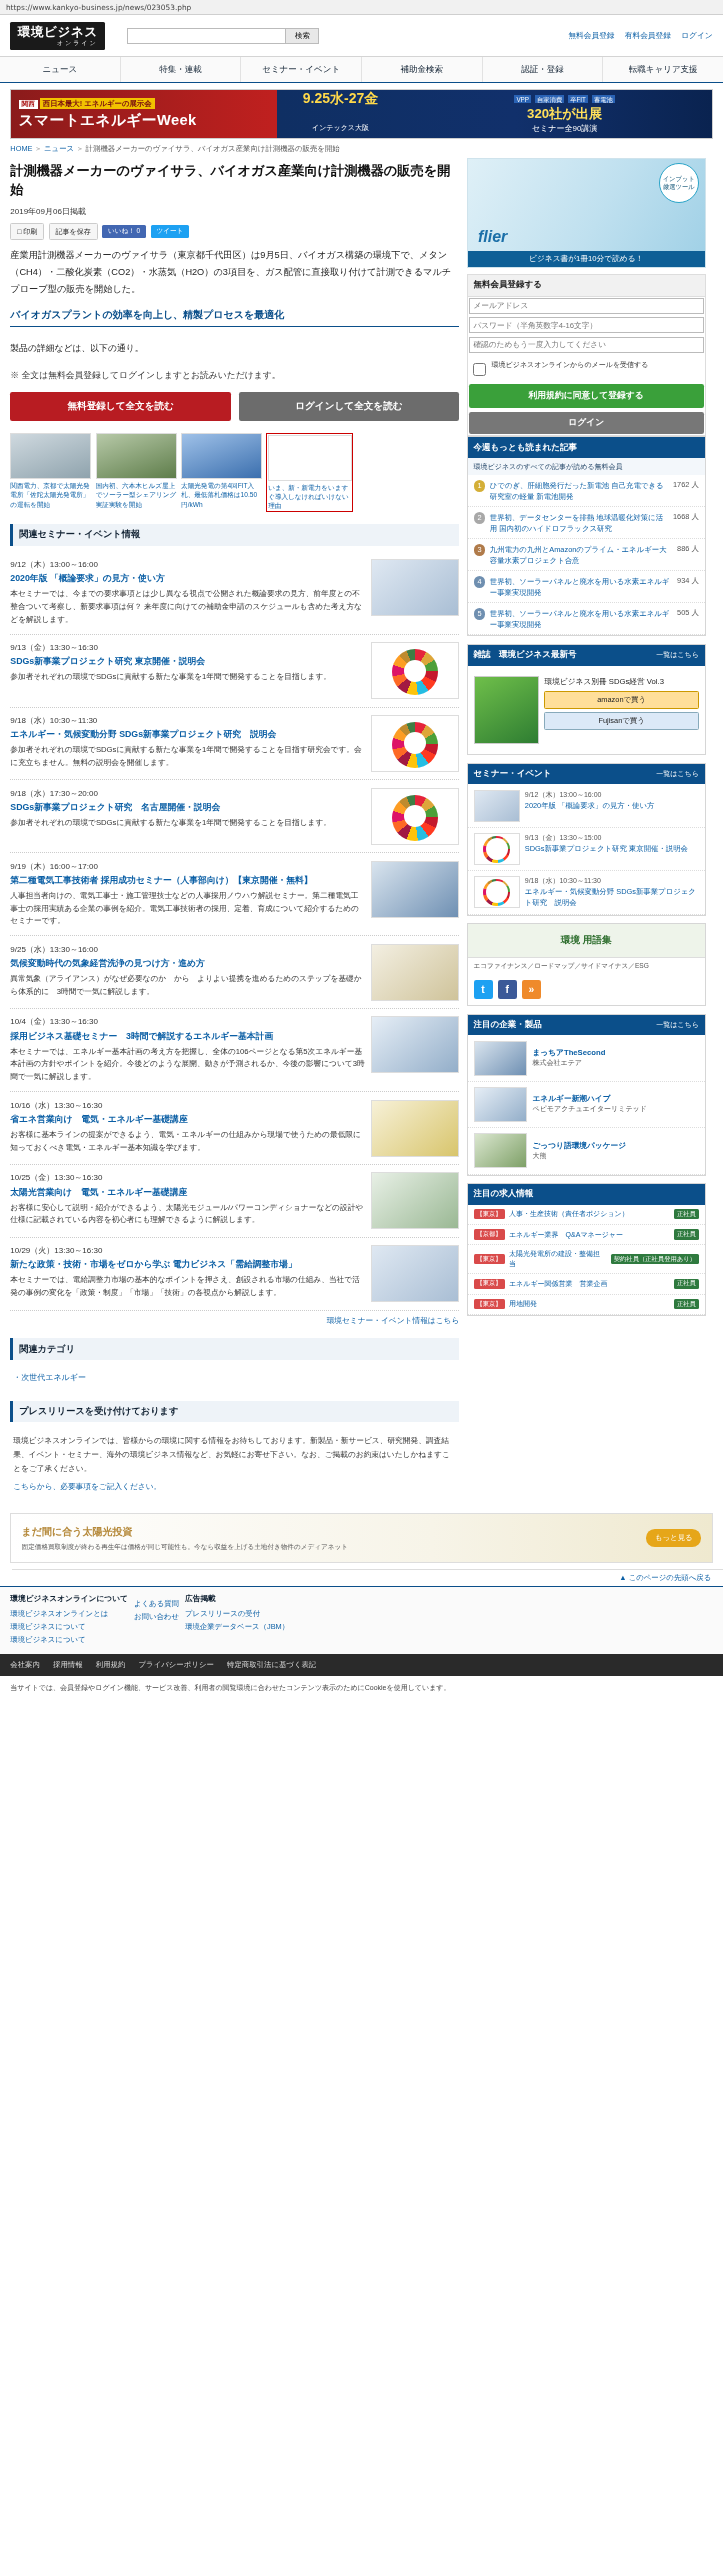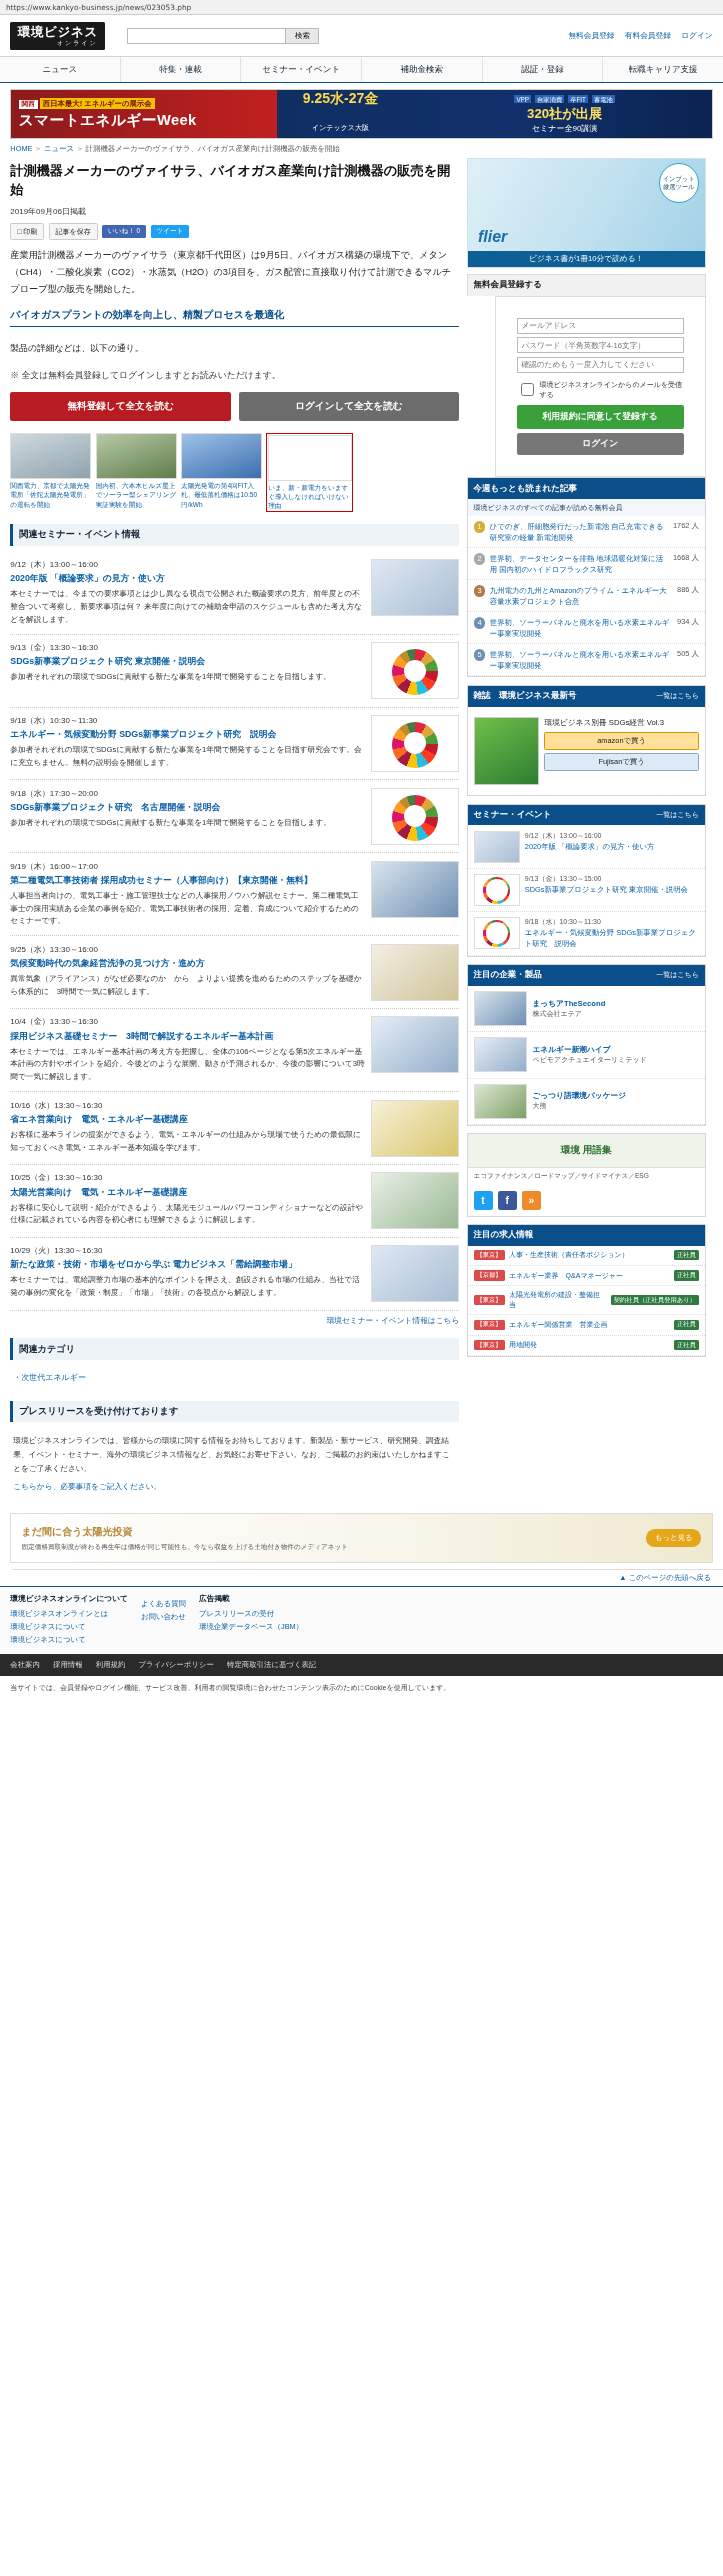--- a/index.html
+++ b/index.html
@@ -155,21 +155,21 @@
     height:110px; background:linear-gradient(120deg,#dff0f7 0%, #bfe0ef 55%, #9fd0e6 100%);
     position:relative; border:0.7px solid #cfe3ec;
   }
   .flier .badge { position:absolute; right:5.9px; top:4.4px; background:#fff; border:1.5px solid #2aa4c8;
     border-radius:50%; width:40px;height:40px; font-size:6.3px; color:#157; text-align:center;
     display:flex;align-items:center;justify-content:center; line-height:1.3;}
   .flier .logo2 { position:absolute; left:10.3px; bottom:20.6px; font-size:16px; color:#1b6fa8; font-style:italic; font-weight:bold;}
   .flier .cap { position:absolute; left:0; right:0; bottom:0; background:#0e5f96; color:#fff;
     font-size:7.7px; padding:2.9px 4.4px; text-align:center;}
   .reg-h { background:#f1f1f1; border:0.7px solid #ddd; border-bottom:0; font-size:8.5px; font-weight:bold; padding:4.4px 5.9px;}
-  .reg-b { border:0.7px solid #ddd; padding:21px;margin-left:28px; }
+  .reg-b { border:0.7px solid #ddd; padding:1px; }
   .reg-b input[type=text], .reg-b input[type=password] {
     width:100%; height:16px; border:0.7px solid #bbb; font-size:7.7px; padding:1.5px 3.7px; margin-bottom:3.7px;
   }
   .chk { font-size:7px; color:#333; margin:2.9px 0 5.2px 0; display:flex; gap:2.9px; align-items:flex-start;}
   .grn { background:#3aa03a; color:#fff; text-align:center; font-size:8.8px; font-weight:bold;
     padding:5.9px 0; border-radius:2.2px; cursor:pointer;}
   .gry { background:#777; color:#fff; text-align:center; font-size:8.8px; font-weight:bold;
     padding:5.2px 0; border-radius:2.2px; cursor:pointer; margin-top:4.4px;}
   .rank { list-style:none; margin:0; padding:0; }
   .rank li { display:flex; gap:4.4px; padding:4.4px 5.9px; border-bottom:0.7px dotted #ddd; align-items:flex-start;}
@@ -206,21 +206,21 @@
   .jobs { list-style:none;margin:0;padding:0;}
   
   .ad { margin: 5.9px 10.3px; border:0.7px solid #ddd; height:50px;
     background:linear-gradient(90deg,#fff 0%,#f7f4e8 60%,#efe9cf 100%);
     display:flex; align-items:center; padding:0 10.3px; position:relative;}
   .ad .a1 { font-size:10px; font-weight:bold; color:#b5893a;}
   .ad .a2 { font-size:6.6px; color:#555; margin-top:2.9px; line-height:1.5;}
   .ad .abtn { margin-left:auto; background:#e6a619; color:#fff; font-size:7.4px; padding:3.7px 8.8px; border-radius:8.8px;}
   .topbar { text-align:right; font-size:7.4px; color:#0b5fa5; padding:2.9px 11.8px; border-top:0.7px solid #ddd;margin-left:12px;}
   
-  .f1 { display:flex; padding:7.4px 10.3px; gap:13px; border-top:1.5px solid #0b4f8a; background:#fafafa;}
+  .f1 { display:flex; padding:7.4px 10.3px; gap:6px; border-top:1.5px solid #0b4f8a; background:#fafafa;}
   .fcol { font-size:7.4px; }
   .fcol .fh { font-weight:bold; color:#123; margin-bottom:3.7px; font-size:7.7px;}
   .fcol ul { list-style:none; margin:0;padding:0;}
   .fcol li { color:#0b5fa5; padding:1.5px 0;}
   .f2 { background:#2a2a2a; color:#ddd; font-size:7.4px; padding:5.9px 10.3px; display:flex; gap:13.2px;}
   .f3 { font-size:7px; color:#444; padding:5.9px 10.3px; line-height:1.7;}
 </style>
 </head>
 <body>
 
@@ -542,54 +542,54 @@
               <div class="sdgring" style="width:26.5px;height:26.5px;margin:2.2px auto;"></div>
             </div>
           <div>
             <div class="sd">9/18（水）10:30～11:30</div>
             <div class="sn">エネルギー・気候変動分野 SDGs新事業プロジェクト研究　説明会</div>
           </div>
         </div>
       </div>
 
       <div class="sbox">
-        <div class="sbox-h">
-          <span>注目の企業・製品</span>
-          <span class="rt">一覧はこちら</span>
-        </div>
-        <div class="comp">
-          <div class="cph ph-e"></div>
-          <div>
-            <div class="cn">まっちアTheSecond</div>
-            <div class="co">株式会社エテア</div>
-          </div>
-        </div>
-        <div class="comp">
-          <div class="cph ph-g"></div>
-          <div>
-            <div class="cn">エネルギー新潮ハイブ</div>
-            <div class="co">ペピモアクチュエイターリミテッド</div>
-          </div>
-        </div>
-        <div class="comp">
-          <div class="cph ph-c"></div>
-          <div>
-            <div class="cn">ごっつり語環境パッケージ</div>
-            <div class="co">大熊</div>
-          </div>
-        </div>
-      </div>
-
-      <div class="sbox">
         <div class="glos">環境 用語集</div>
         <div style="font-size:6.6px;color:#555;padding:3.7px 5.9px;">エコファイナンス／ロードマップ／サイドマイナス／ESG</div>
         <div class="social">
           <span class="soc tw">t</span>
           <span class="soc fb">f</span>
           <span class="soc rss">»</span>
+        </div>
+      </div>
+
+      <div class="sbox">
+        <div class="sbox-h">
+          <span>注目の企業・製品</span>
+          <span class="rt">一覧はこちら</span>
+        </div>
+        <div class="comp">
+          <div class="cph ph-e"></div>
+          <div>
+            <div class="cn">まっちアTheSecond</div>
+            <div class="co">株式会社エテア</div>
+          </div>
+        </div>
+        <div class="comp">
+          <div class="cph ph-g"></div>
+          <div>
+            <div class="cn">エネルギー新潮ハイブ</div>
+            <div class="co">ペピモアクチュエイターリミテッド</div>
+          </div>
+        </div>
+        <div class="comp">
+          <div class="cph ph-c"></div>
+          <div>
+            <div class="cn">ごっつり語環境パッケージ</div>
+            <div class="co">大熊</div>
+          </div>
         </div>
       </div>
 
       <div class="sbox">
         <div class="sbox-h">
           <span>注目の求人情報</span>
         </div>
         <ul class="jobs">
           <li>
             <span class="tag">【東京】</span>

